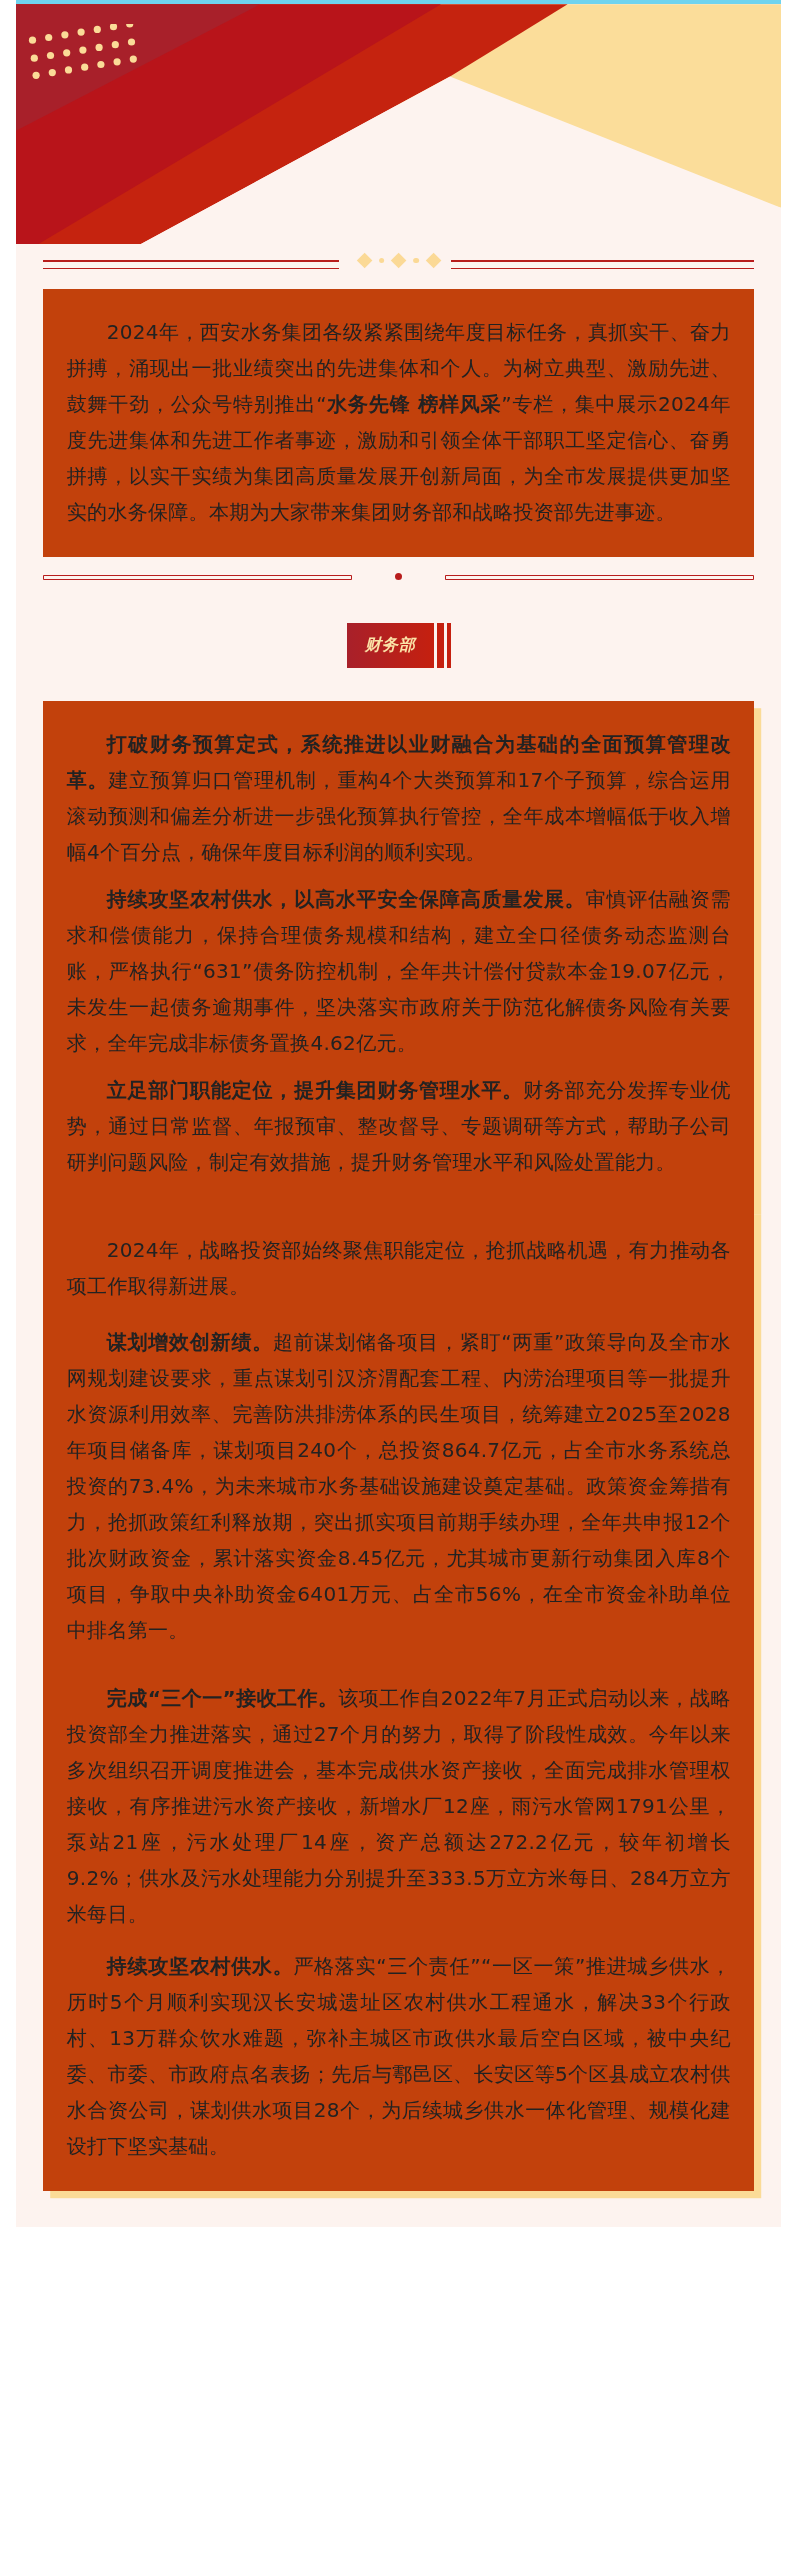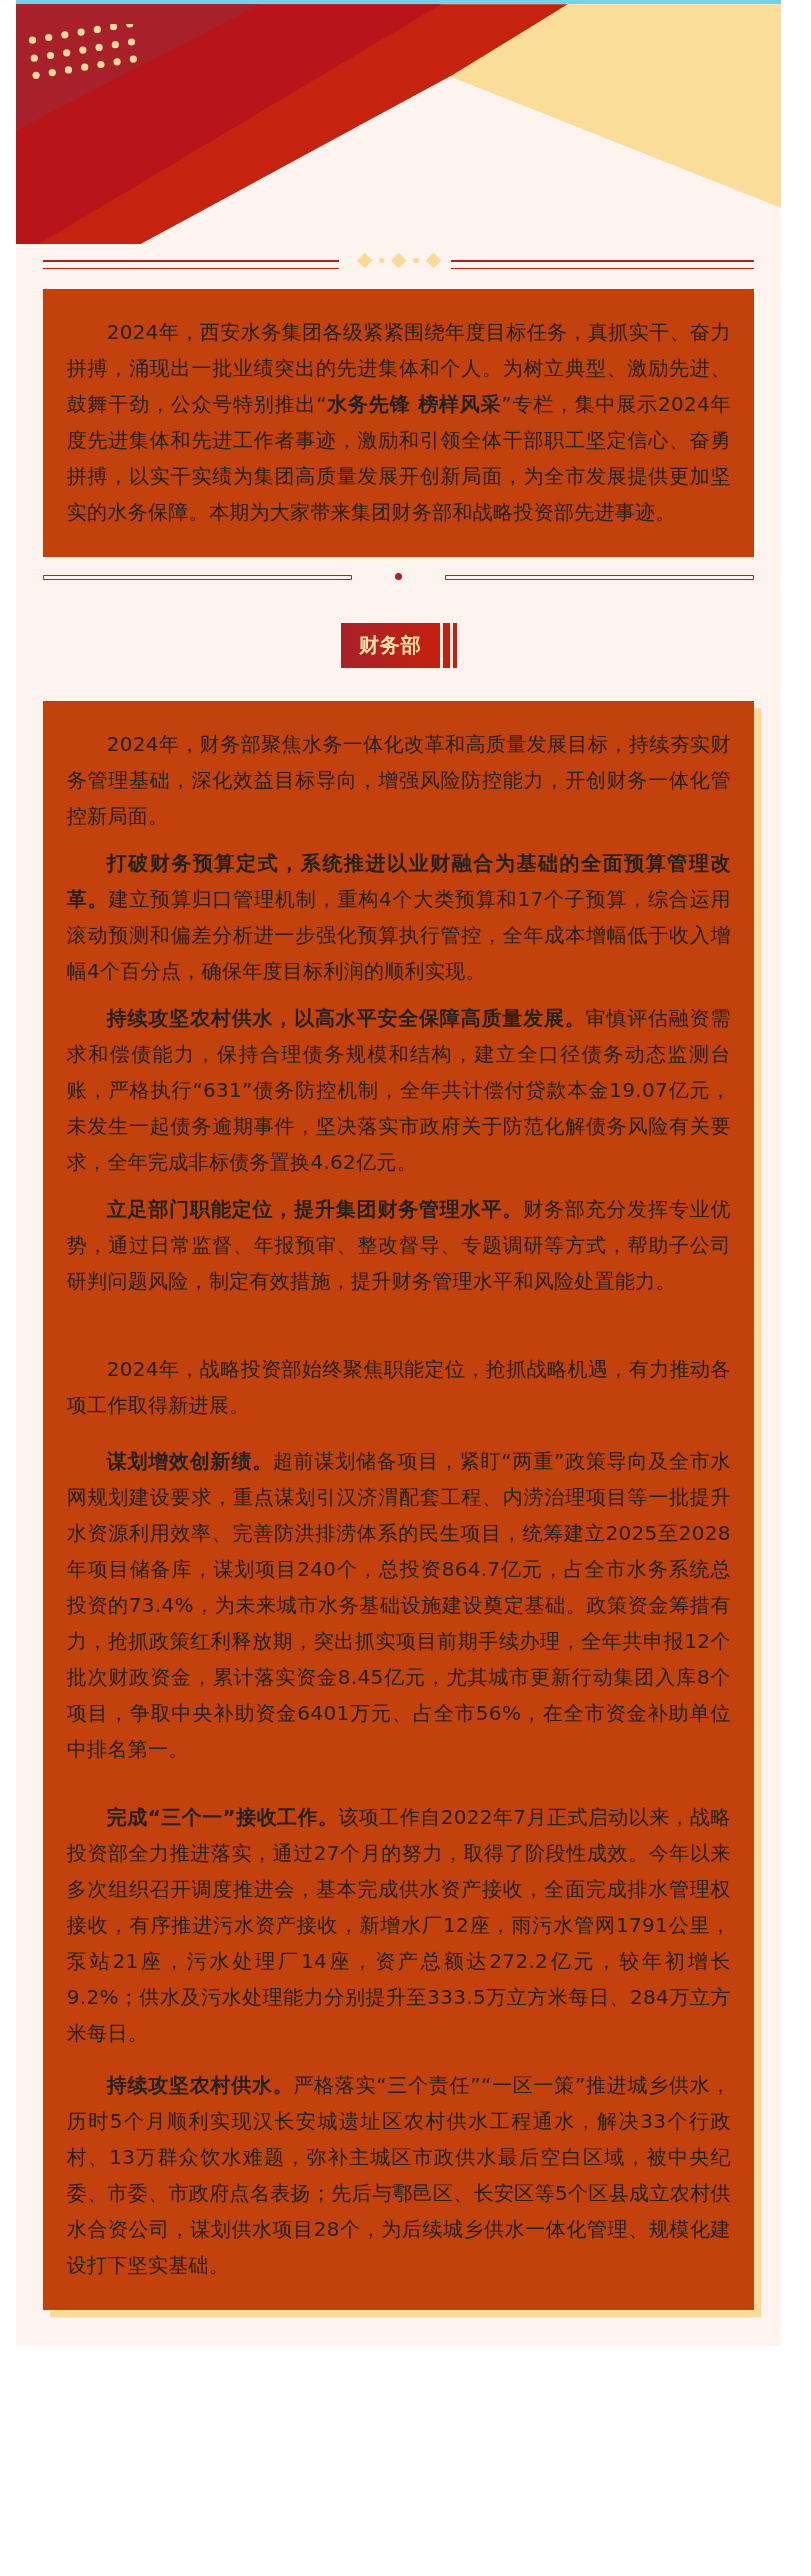--- a/index.html
+++ b/index.html
@@ -79,24 +79,25 @@
     margin-left: -3.6px; border-radius: 50%; background: #b81c1c;
   }
 
   .section-head {
     display: flex; justify-content: center; align-items: stretch;
     margin: 23.5px 0 33px 0; height: 45px;
   }
   .section-head .tag {
     background: linear-gradient(90deg, #a8202a 0%, #c5200f 100%);
     color: #fbe3a8;
-    font-size: 20px; font-weight: bold;
+    font-size: 16px; font-weight: bold;
     padding: 0 18px;
     display: flex; align-items: center; justify-content: center;
     letter-spacing: 0.9px;
+    font-style: italic;
   }
   .section-head .bar {
     width: 6.3px; background: #c5200f; margin-left: 3.6px;
   }
   .section-head .bar2 { width: 3.6px; background: #c5200f; margin-left: 3.6px; }
 </style>
 </head>
 <body>
 
 <div class="page">
@@ -158,21 +159,20 @@
     <div class="dot"></div>
     <div class="dl right"></div>
   </div>
 
   <div class="section-head">
     <div class="tag">财务部</div>
     <div class="bar"></div>
     <div class="bar2"></div>
   </div>
   <div class="card shadowed">
-    <p><b></b><span>2024年，财务部聚焦水务一体化改革和高质量发展目标，持续夯实财务管理基础，深化效益目标导向，增强风险防控能力，开创财务一体化管控新局面。</span></p>
     <p><b>打破财务预算定式，系统推进以业财融合为基础的全面预算管理改革。</b><span>建立预算归口管理机制，重构4个大类预算和17个子预算，综合运用滚动预测和偏差分析进一步强化预算执行管控，全年成本增幅低于收入增幅4个百分点，确保年度目标利润的顺利实现。</span></p>
     <p><b>持续攻坚农村供水，以高水平安全保障高质量发展。</b><span>审慎评估融资需求和偿债能力，保持合理债务规模和结构，建立全口径债务动态监测台账，严格执行“631”债务防控机制，全年共计偿付贷款本金19.07亿元，未发生一起债务逾期事件，坚决落实市政府关于防范化解债务风险有关要求，全年完成非标债务置换4.62亿元。</span></p>
     <p><b>立足部门职能定位，提升集团财务管理水平。</b><span>财务部充分发挥专业优势，通过日常监督、年报预审、整改督导、专题调研等方式，帮助子公司研判问题风险，制定有效措施，提升财务管理水平和风险处置能力。</span></p>
   </div>
 
   <div class="card shadowed">
     <p style="margin-bottom:20px;"><b></b><span>2024年，战略投资部始终聚焦职能定位，抢抓战略机遇，有力推动各项工作取得新进展。</span></p>
     <p style="margin-bottom:32px;"><b>谋划增效创新绩。</b><span>超前谋划储备项目，紧盯“两重”政策导向及全市水网规划建设要求，重点谋划引汉济渭配套工程、内涝治理项目等一批提升水资源利用效率、完善防洪排涝体系的民生项目，统筹建立2025至2028年项目储备库，谋划项目240个，总投资864.7亿元，占全市水务系统总投资的73.4%，为未来城市水务基础设施建设奠定基础。政策资金筹措有力，抢抓政策红利释放期，突出抓实项目前期手续办理，全年共申报12个批次财政资金，累计落实资金8.45亿元，尤其城市更新行动集团入库8个项目，争取中央补助资金6401万元、占全市56%，在全市资金补助单位中排名第一。</span></p>
     <p style="margin-bottom:16px;"><b>完成“三个一”接收工作。</b><span>该项工作自2022年7月正式启动以来，战略投资部全力推进落实，通过27个月的努力，取得了阶段性成效。今年以来多次组织召开调度推进会，基本完成供水资产接收，全面完成排水管理权接收，有序推进污水资产接收，新增水厂12座，雨污水管网1791公里，泵站21座，污水处理厂14座，资产总额达272.2亿元，较年初增长9.2%；供水及污水处理能力分别提升至333.5万立方米每日、284万立方米每日。</span></p>
     <p><b>持续攻坚农村供水。</b><span>严格落实“三个责任”“一区一策”推进城乡供水，历时5个月顺利实现汉长安城遗址区农村供水工程通水，解决33个行政村、13万群众饮水难题，弥补主城区市政供水最后空白区域，被中央纪委、市委、市政府点名表扬；先后与鄠邑区、长安区等5个区县成立农村供水合资公司，谋划供水项目28个，为后续城乡供水一体化管理、规模化建设打下坚实基础。</span></p>

